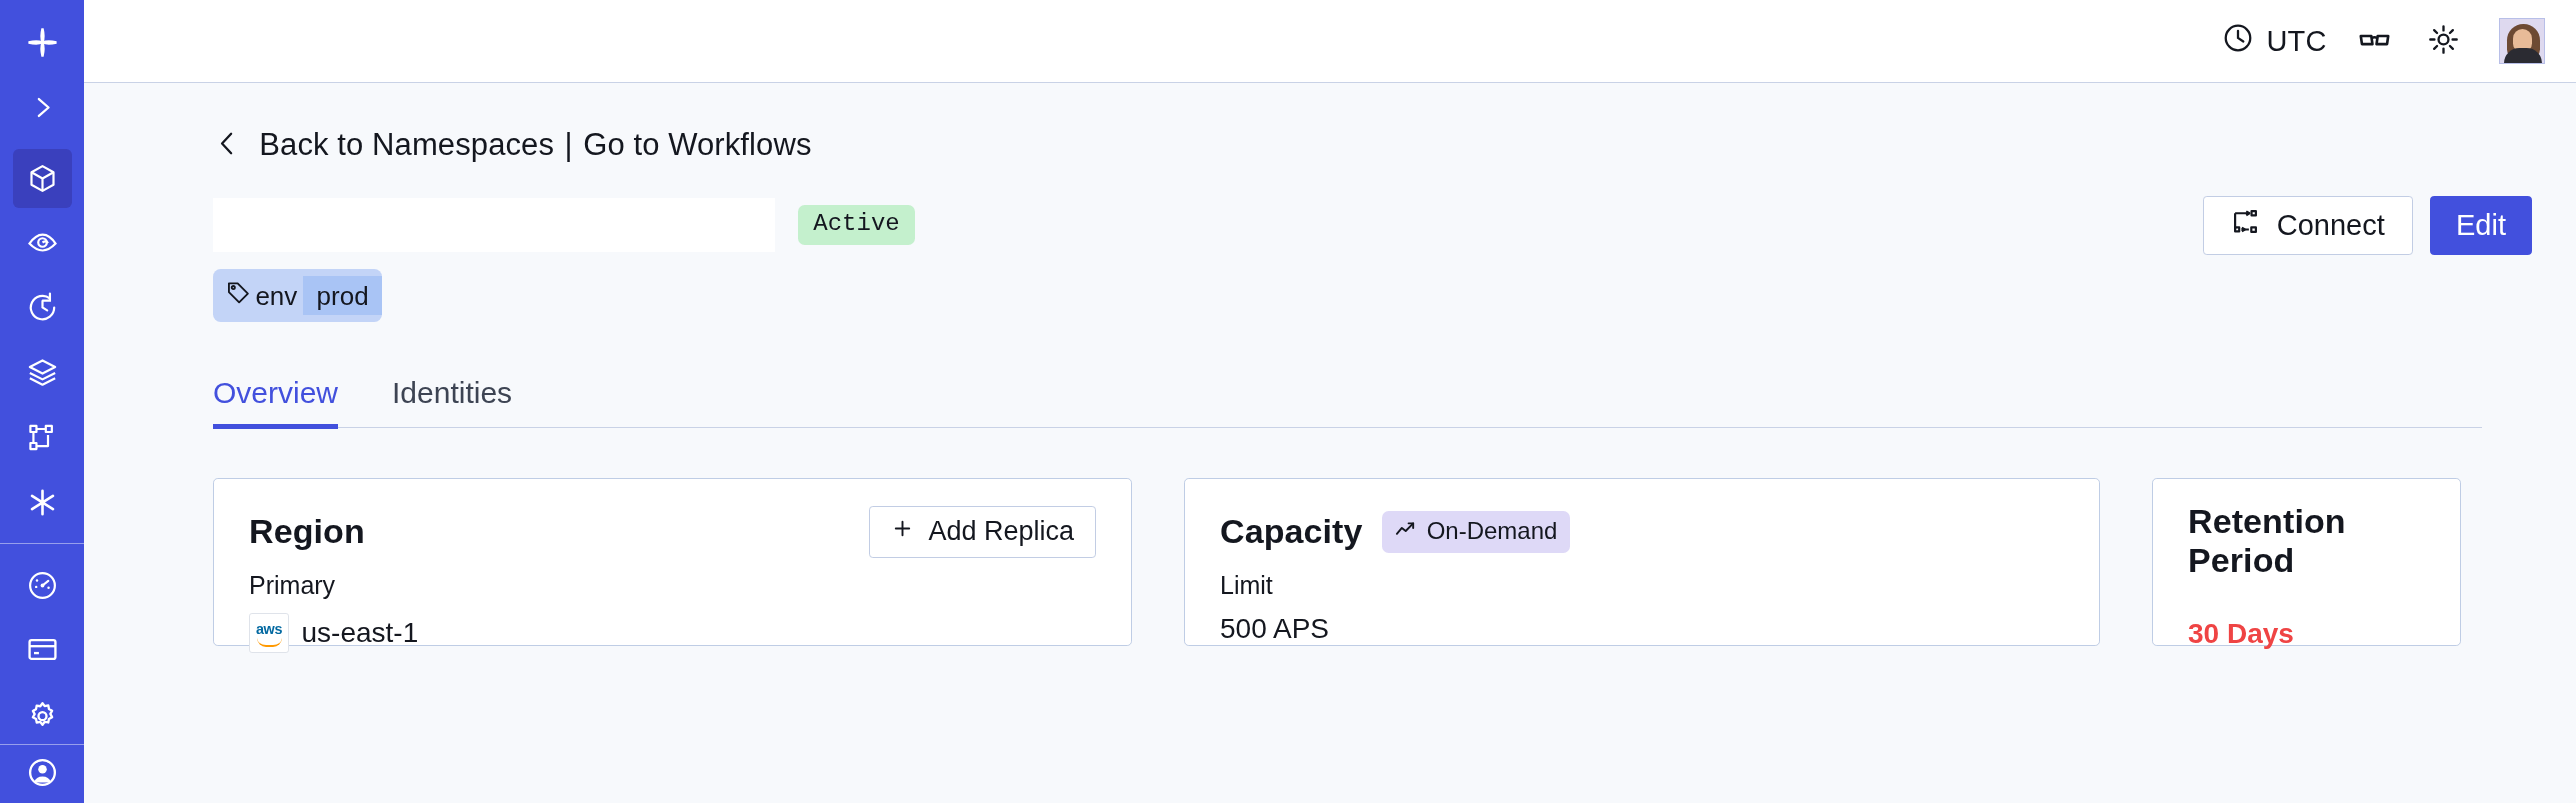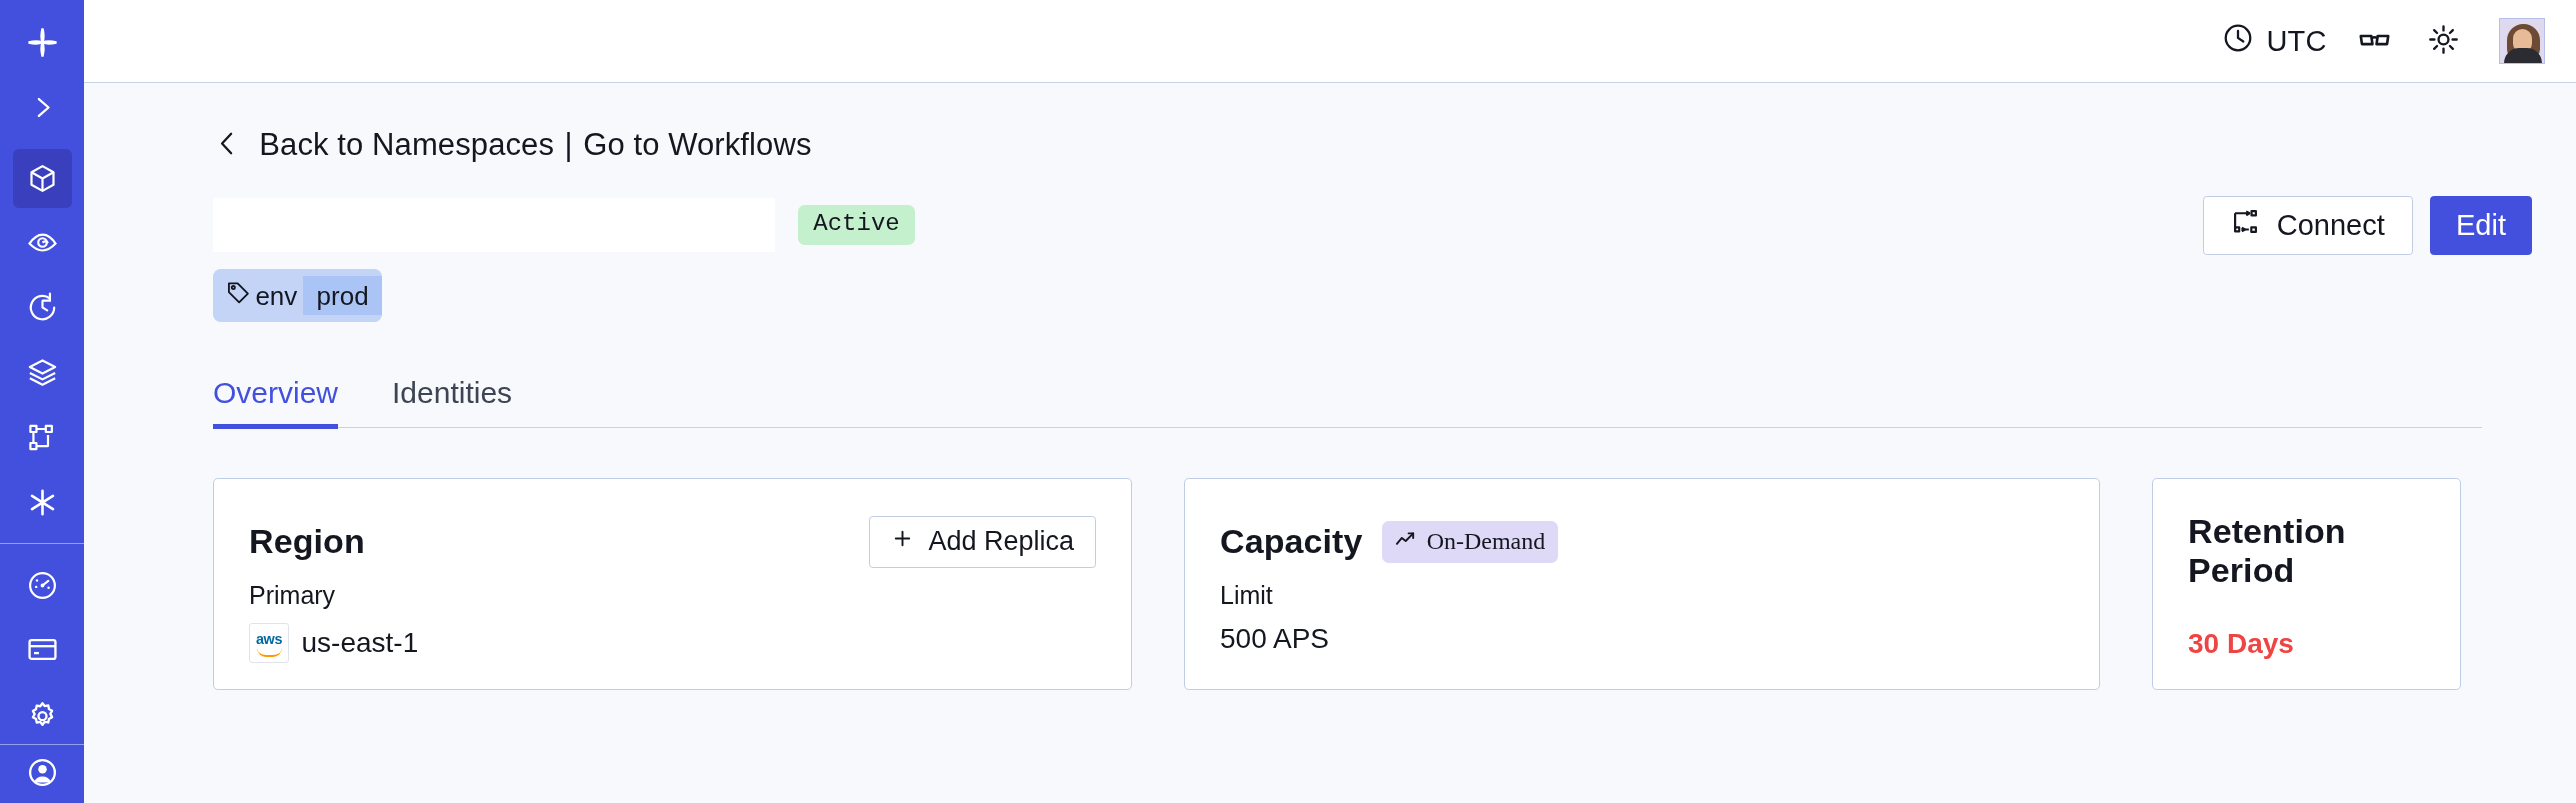--- a/index.html
+++ b/index.html
@@ -216,22 +216,22 @@
   
   .cards {
     display: flex;
     gap: 52px;
     margin-top: 50px;
   }
   .card {
     background: #ffffff;
     border: 1.9px solid #bfcde5;
     border-radius: 4.8px;
-    padding: 33px 35px 0 35px;
-    height: 212px;
+    padding: 23px 35px 0 35px;
+    height: 168px;
     position: relative;
   }
   .card-region   { width: 919px; }
   .card-capacity { width: 916px; }
   .card-retention{ width: 309px; }
 
   .card-head {
     display: flex; align-items: center;
     min-height: 59px;
   }
@@ -243,21 +243,20 @@
   }
   .badge-ondemand {
     display: inline-flex; align-items: center; gap: 9.6px;
     margin-left: 19px;
     background: #ded9f7;
     color: #14171f;
     font-size: 24px;
     padding: 6.7px 12.5px 7.7px;
     border-radius: 6.7px;
     line-height: 1;
-    font-family: Liberation Serif, serif;
   }
   .card-action { margin-left: auto; display: flex; align-items: center; }
 
   .btn-card {
     display: inline-flex; align-items: center; justify-content: center;
     gap: 14.4px;
     background: #fff;
     border: 1.9px solid #c2cde4;
     border-radius: 3.8px;
     font-size: 27px;

